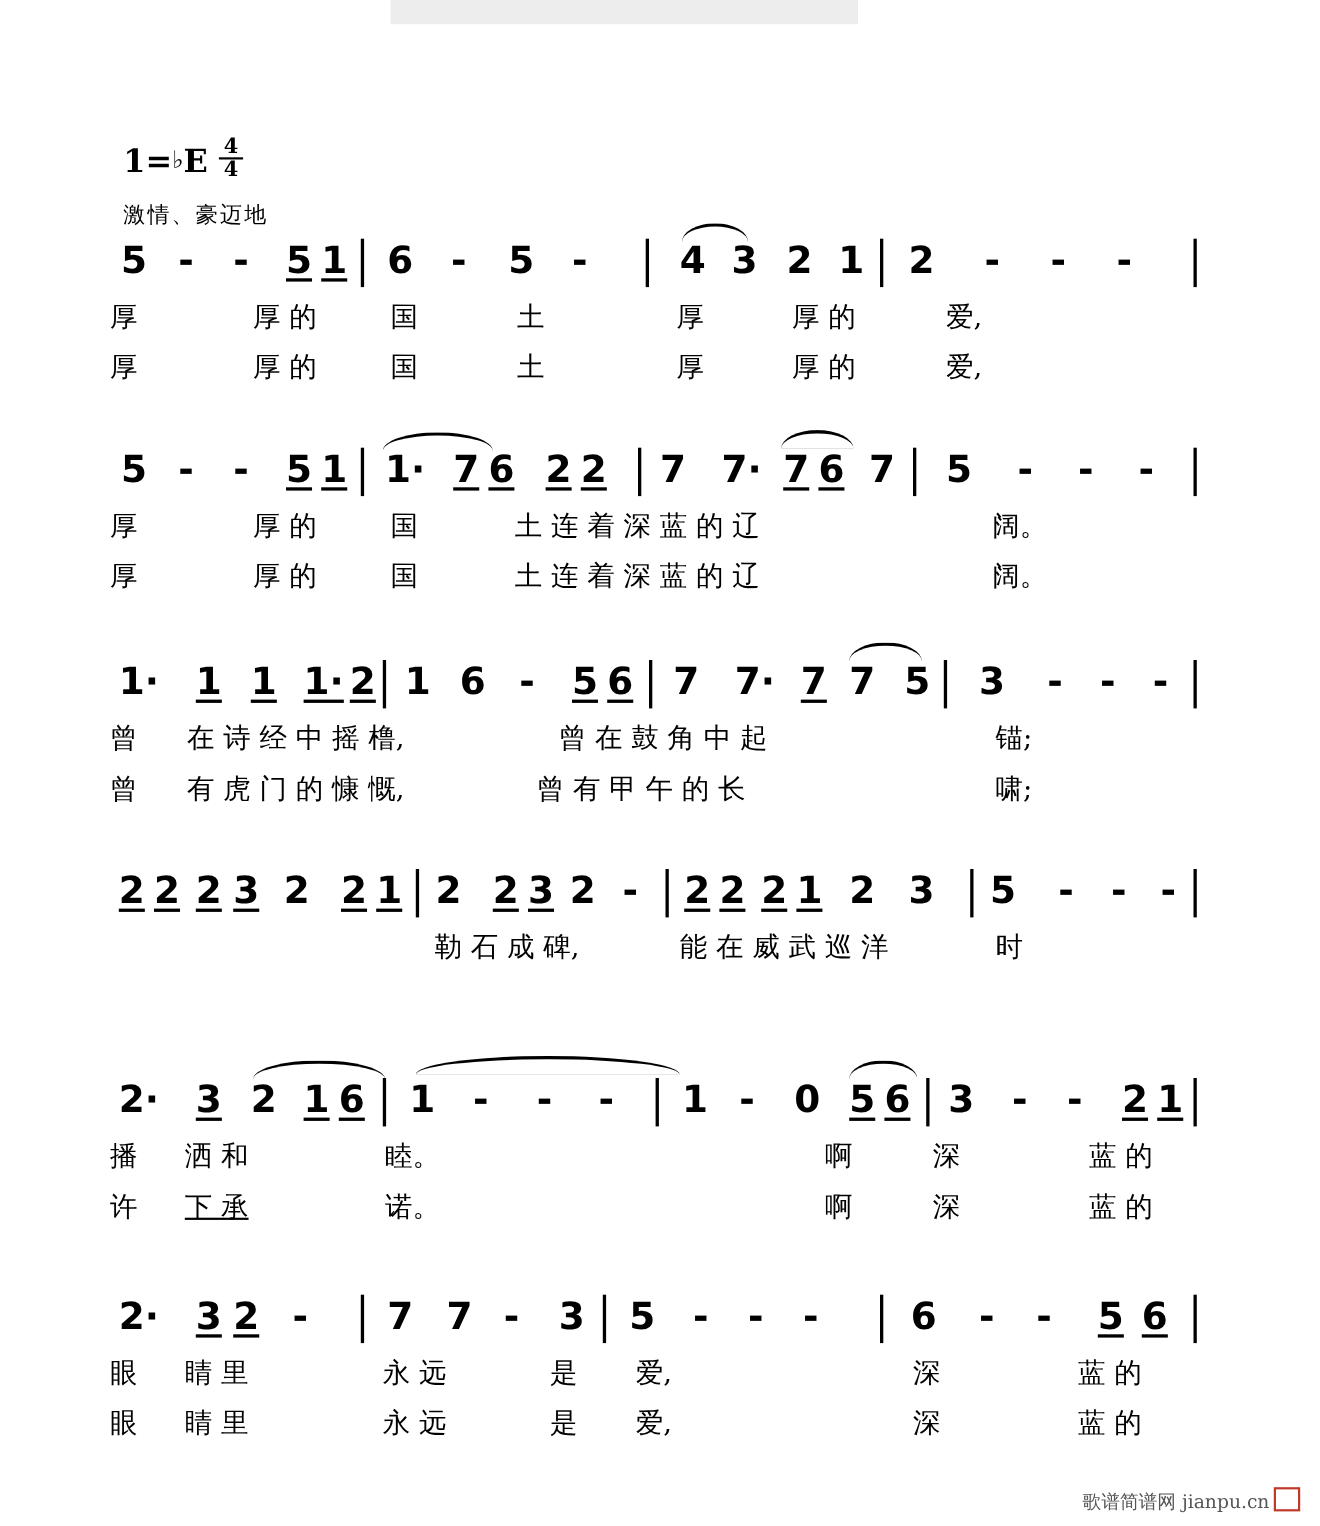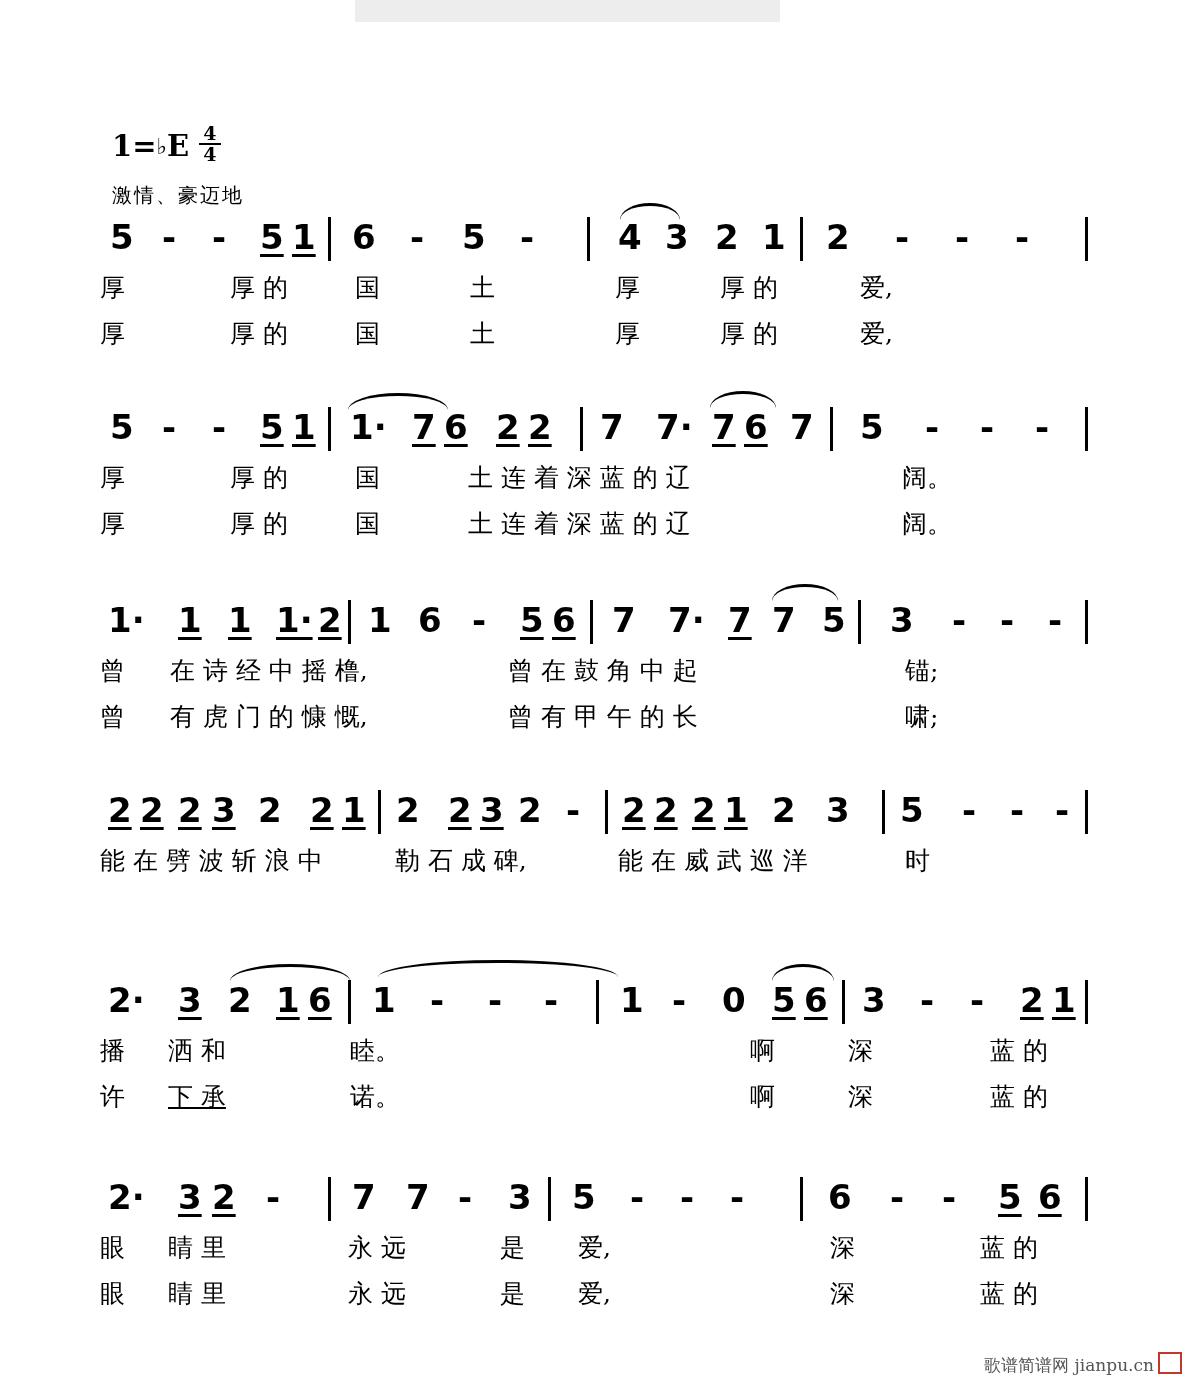--- a/index.html
+++ b/index.html
@@ -282,21 +282,21 @@
     </div>
     <div class="lyric-row">
       <div class="ly" style="left:0px;">曾</div>
       <div class="ly" style="left:70px;">在 诗 经 中 摇 橹,</div>
       <div class="ly" style="left:408px;">曾 在 鼓 角 中 起</div>
       <div class="ly" style="left:805px;">锚;</div>
     </div>
     <div class="lyric-row">
       <div class="ly" style="left:0px;">曾</div>
       <div class="ly" style="left:70px;">有 虎 门 的 慷 慨,</div>
-      <div class="ly" style="left:408px;text-align:center;">曾 有 甲 午 的 长</div>
+      <div class="ly" style="left:388px;text-align:center;">曾 有 甲 午 的 长</div>
       <div class="ly" style="left:805px;">啸;</div>
     </div>
   </div>
 
   <div class="system" style="top:788px;">
     <div class="notes-row">
       <div class="bar" style="left:278px;"></div>
       <div class="bar" style="left:505px;"></div>
       <div class="bar" style="left:782px;"></div>
       <div class="bar" style="left:985px;"></div>
@@ -317,21 +317,20 @@
       <div class="cell underline1" style="left:592px;">2</div>
       <div class="cell underline1" style="left:624px;">1</div>
       <div class="cell" style="left:672px;">2</div>
       <div class="cell" style="left:726px;">3</div>
       <div class="cell" style="left:800px;">5</div>
       <div class="cell" style="left:862px;">-</div>
       <div class="cell" style="left:910px;">-</div>
       <div class="cell" style="left:955px;">-</div>
     </div>
     <div class="lyric-row">
-      <div class="ly" style="left:0px;">能 在 劈 波 斩 浪 中</div>
       <div class="ly" style="left:295px;">勒 石 成 碑,</div>
       <div class="ly" style="left:518px;">能 在 威 武 巡 洋</div>
       <div class="ly" style="left:805px;">时</div>
     </div>
   </div>
 
   <div class="system" style="top:978px;">
     <div class="notes-row">
       <div class="bar" style="left:248px;"></div>
       <div class="bar" style="left:496px;"></div>

